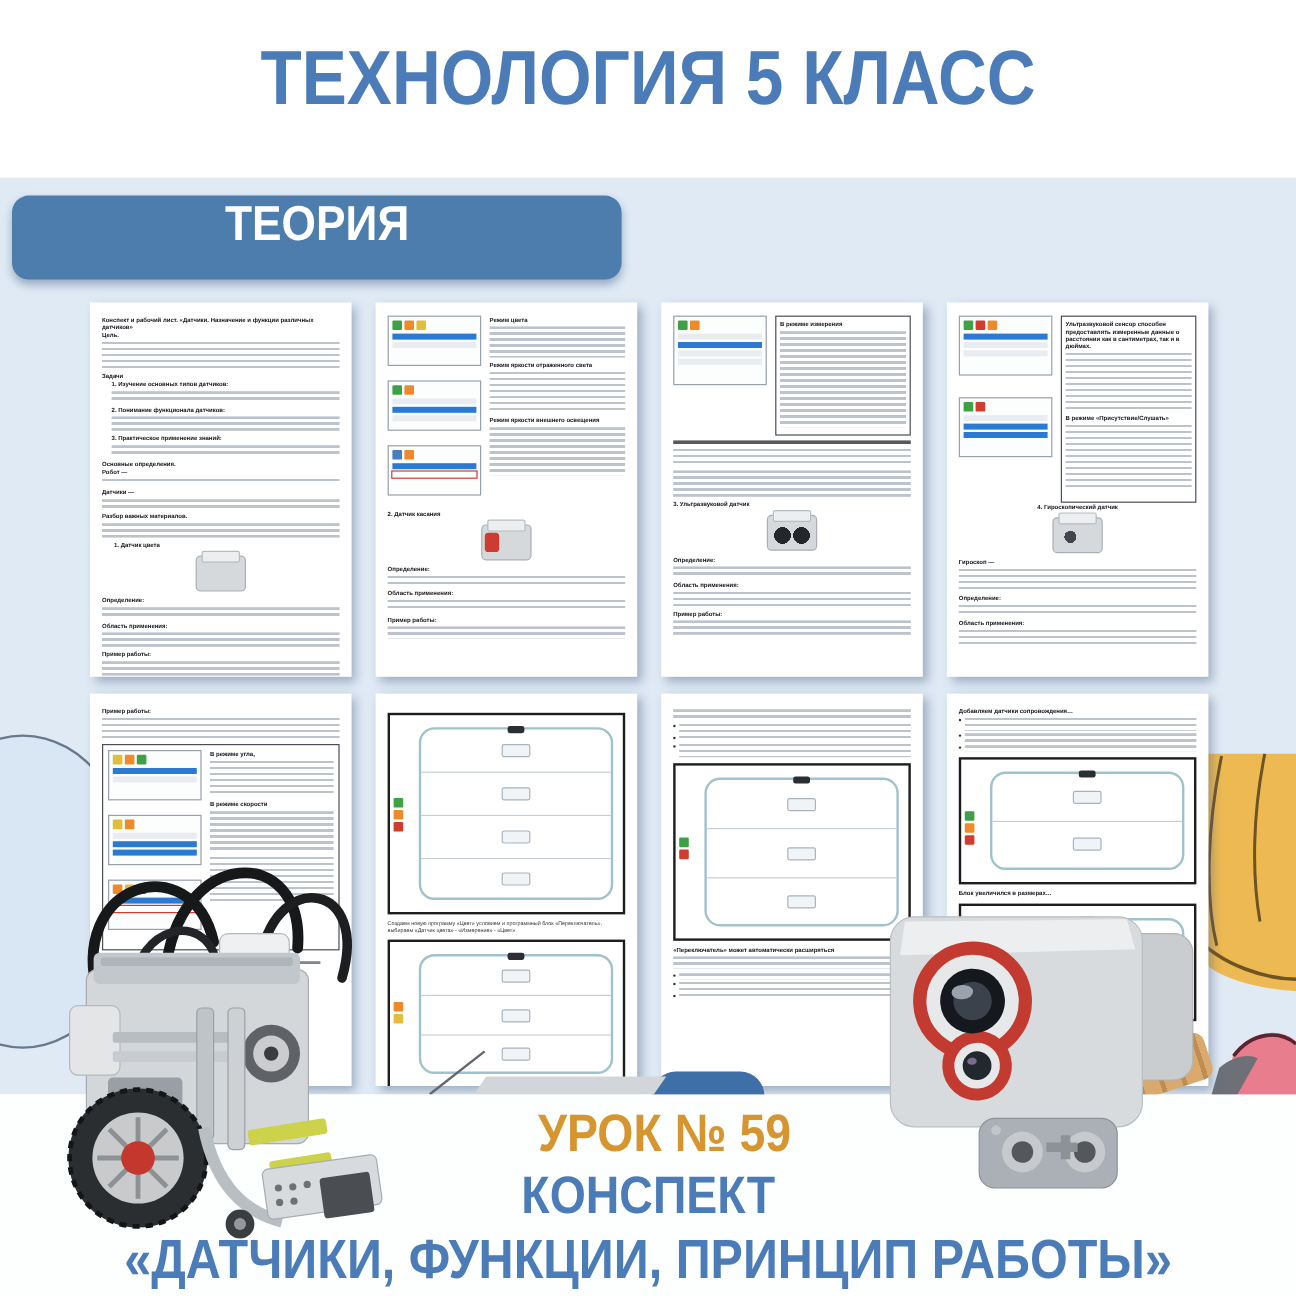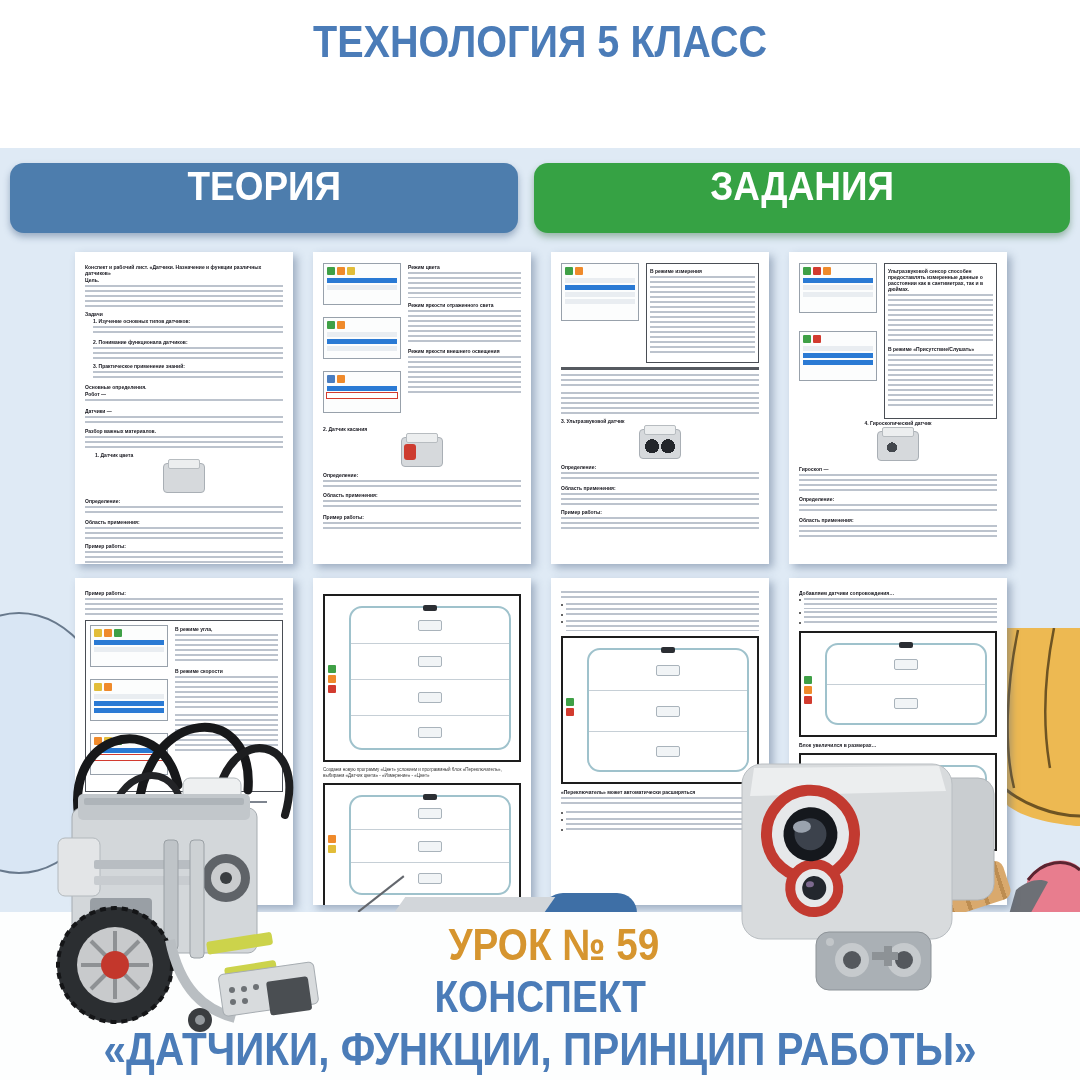--- a/index.html
+++ b/index.html
@@ -14,21 +14,21 @@
         border-radius:94px 94px 0 0;}
   .wedge{position:absolute;left:400px;top:897px;width:150px;height:15px;background:#d2d6da;
          transform:skewX(-35deg);}
   .dline{position:absolute;left:352px;top:893px;width:58px;height:2px;background:#63676d;
          transform:rotate(-38deg);}
   .tanpiece{position:absolute;left:878px;top:878px;width:132px;height:40px;border-radius:9px;
         background:repeating-linear-gradient(90deg,#d9a96d 0 14px,#bd8d51 14px 18px);
         transform:rotate(-18deg);}
   
   .h1,.h2{position:absolute;width:100%;text-align:center;font-weight:800;}
-  .h1{top:16px;font-size:45px;color:#4b7cb8;text-decoration:underline;}
+  .h1{top:28px;font-size:64px;color:#4b7cb8;text-decoration:underline;}
   .h2{top:90px;font-size:38px;color:#d6952f;}
   .h1 span,.h2 span,.ft span{display:inline-block;transform:scaleX(.88);white-space:nowrap;}
   
   .tab{position:absolute;top:163px;height:70px;border-radius:14px;color:#fff;
        display:flex;align-items:flex-start;justify-content:center;font-size:41px;font-weight:700;}
   .tab span{display:inline-block;transform:scaleX(.9);}
   .tab.blue{left:10px;width:508px;background:#4d7dad;box-shadow:0 4px 7px rgba(50,80,120,.40);}
   .tab.green{left:534px;width:536px;background:#36a244;box-shadow:0 4px 7px rgba(40,100,50,.40);}
   
   .page{position:absolute;width:218px;background:#fff;box-shadow:4px 4px 8px rgba(80,100,130,.45);}
@@ -102,23 +102,20 @@
     <path d="M6,150 C30,178 70,188 92,188" stroke="#6e5423" stroke-width="3" fill="none"></path>
     <path d="M40,250 C55,230 80,228 92,240 L92,290 L30,290 Z" fill="#e87d8e"></path>
     <path d="M40,252 C55,232 78,230 92,242" stroke="#5a2430" stroke-width="3" fill="none"></path>
     <path d="M28,262 C40,252 52,250 60,254 L40,290 L20,290 Z" fill="#6d7076"></path>
   </svg>
 
   <div class="h1"><span>ТЕХНОЛОГИЯ 5 КЛАСС</span></div>
 
   <div class="tab blue">
       <span>ТЕОРИЯ</span>
-    </div>
-  <div class="tab green">
-      <span>ЗАДАНИЯ</span>
     </div>
 
   <div class="page" style="left:75px;top:252px;height:312px">
     <div class="pg">
       <span class="mh">Конспект и рабочий лист. «Датчики. Назначение и функции различных датчиков»</span>
       <span class="mh">Цель.</span>
       <div class="bars" style="height:22px"></div>
       <span class="mh">Задачи</span>
       <span class="mh" style="margin-left:8px">1. Изучение основных типов датчиков:</span>
       <div class="bars" style="height:9px;margin-left:8px"></div>

